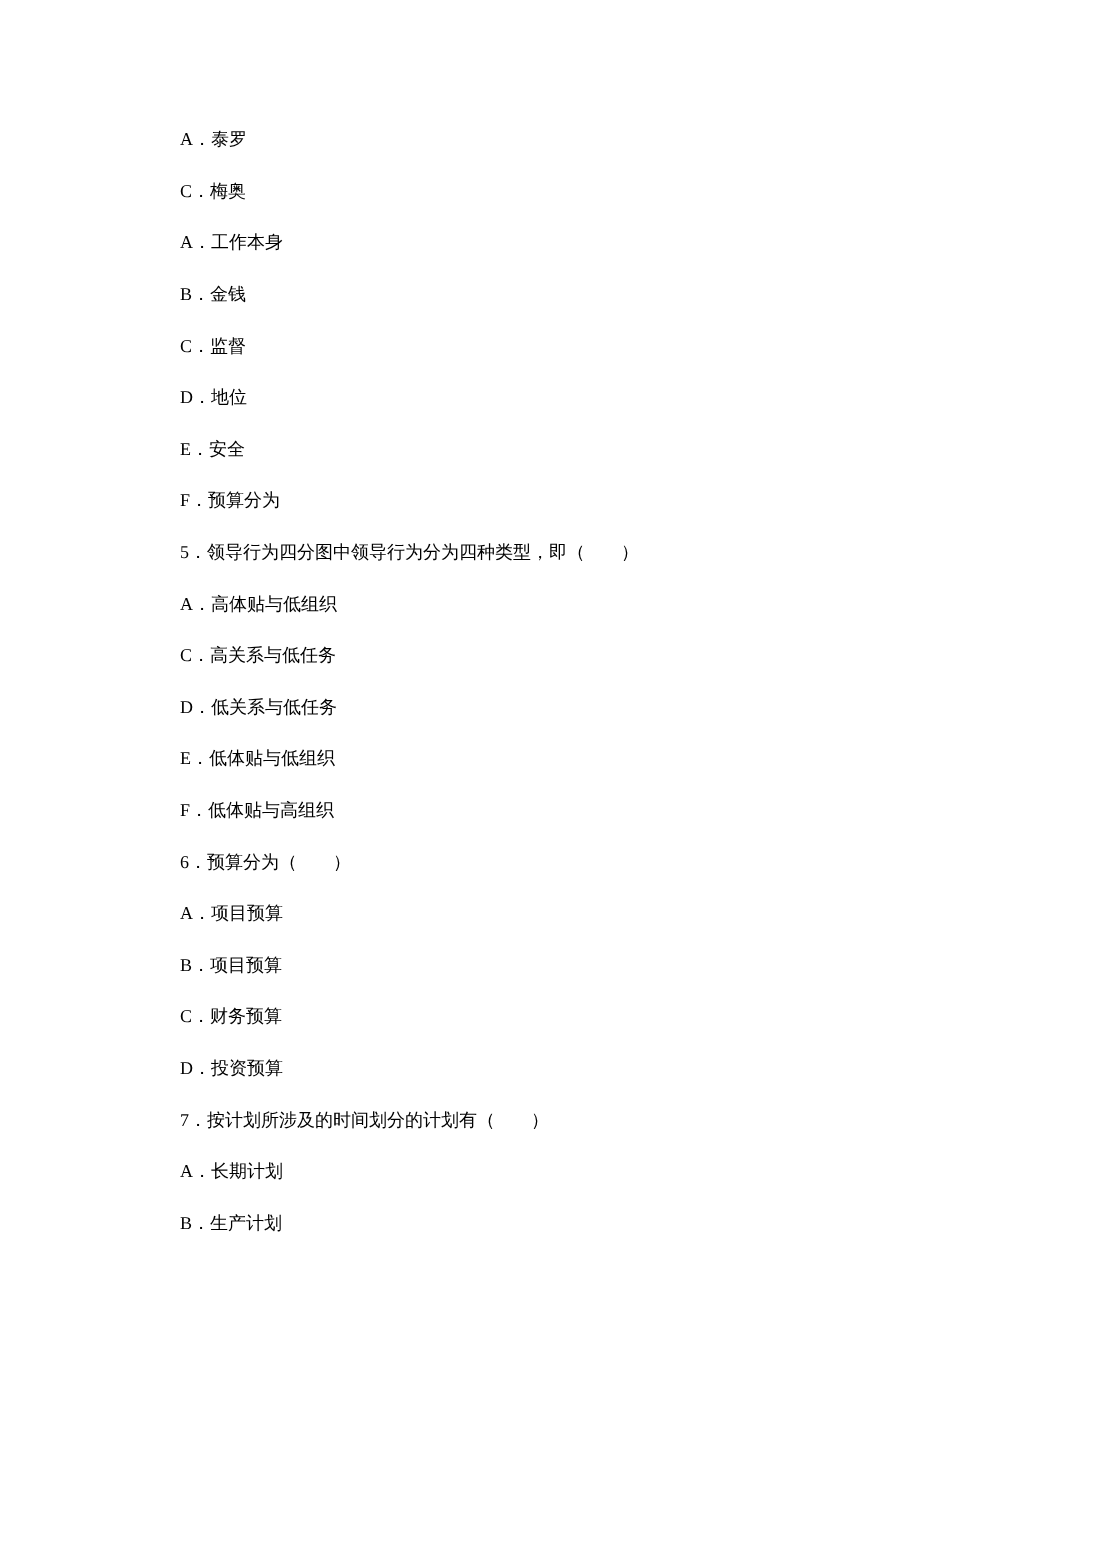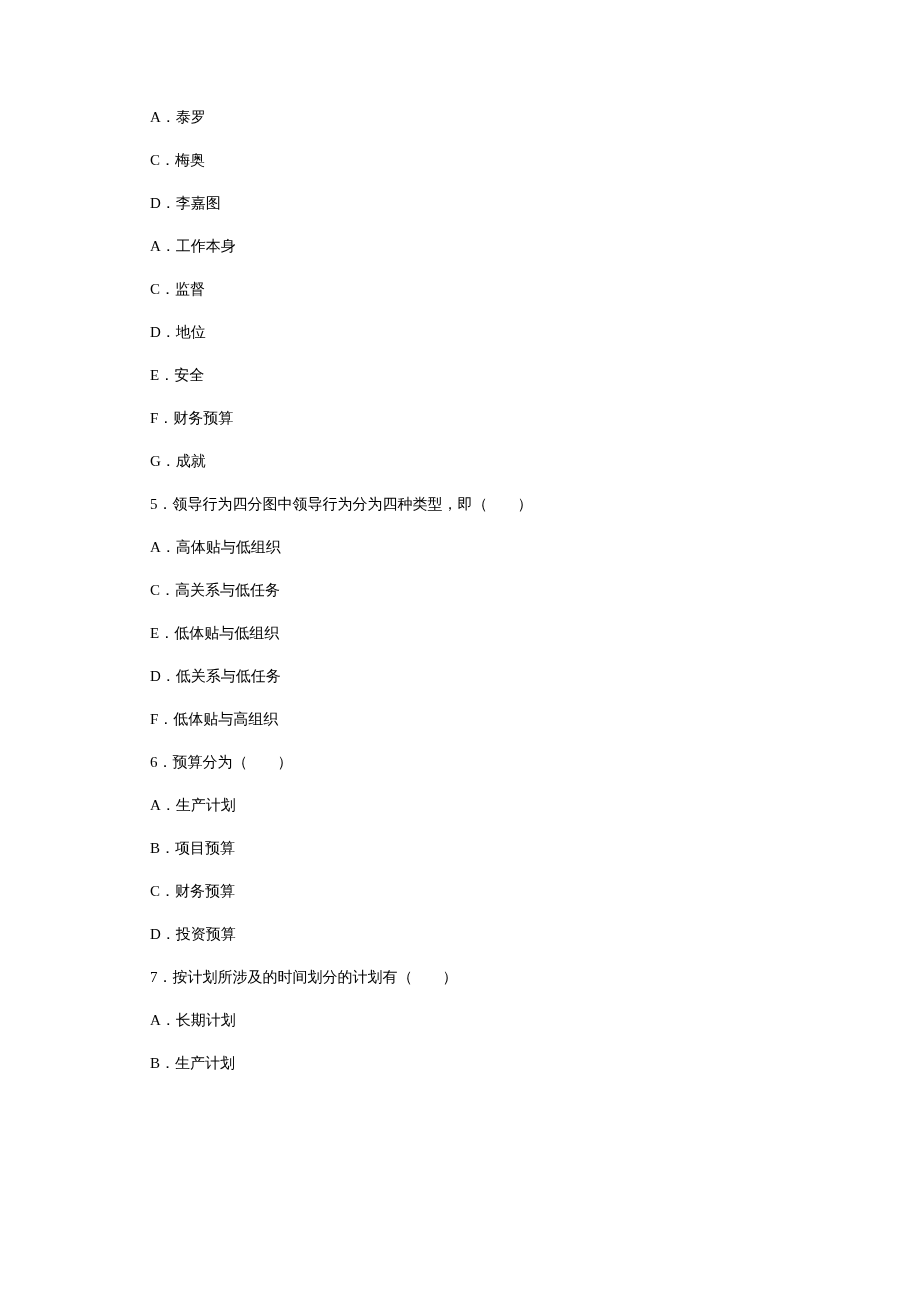--- a/index.html
+++ b/index.html
@@ -22,34 +22,33 @@
     margin: 0 0 28px 0;
     white-space: pre;
   }
 </style>
 </head>
 <body>
 
 <div class="page">
   <div class="line">A．泰罗</div>
   <div class="line">C．梅奥</div>
-  <div class="line">D．李嘉图</div>
   <div class="line">A．工作本身</div>
+  <div class="line">B．金钱</div>
   <div class="line">C．监督</div>
   <div class="line">D．地位</div>
   <div class="line">E．安全</div>
-  <div class="line">F．财务预算</div>
-  <div class="line">G．成就</div>
+  <div class="line">F．预算分为</div>
   <div class="line">5．领导行为四分图中领导行为分为四种类型，即（　　）</div>
   <div class="line">A．高体贴与低组织</div>
   <div class="line">C．高关系与低任务</div>
+  <div class="line">D．低关系与低任务</div>
   <div class="line">E．低体贴与低组织</div>
-  <div class="line">D．低关系与低任务</div>
   <div class="line">F．低体贴与高组织</div>
   <div class="line">6．预算分为（　　）</div>
-  <div class="line">A．生产计划</div>
+  <div class="line">A．项目预算</div>
   <div class="line">B．项目预算</div>
   <div class="line">C．财务预算</div>
   <div class="line">D．投资预算</div>
   <div class="line">7．按计划所涉及的时间划分的计划有（　　）</div>
   <div class="line">A．长期计划</div>
   <div class="line">B．生产计划</div>
 </div>
 
 </body></html>

